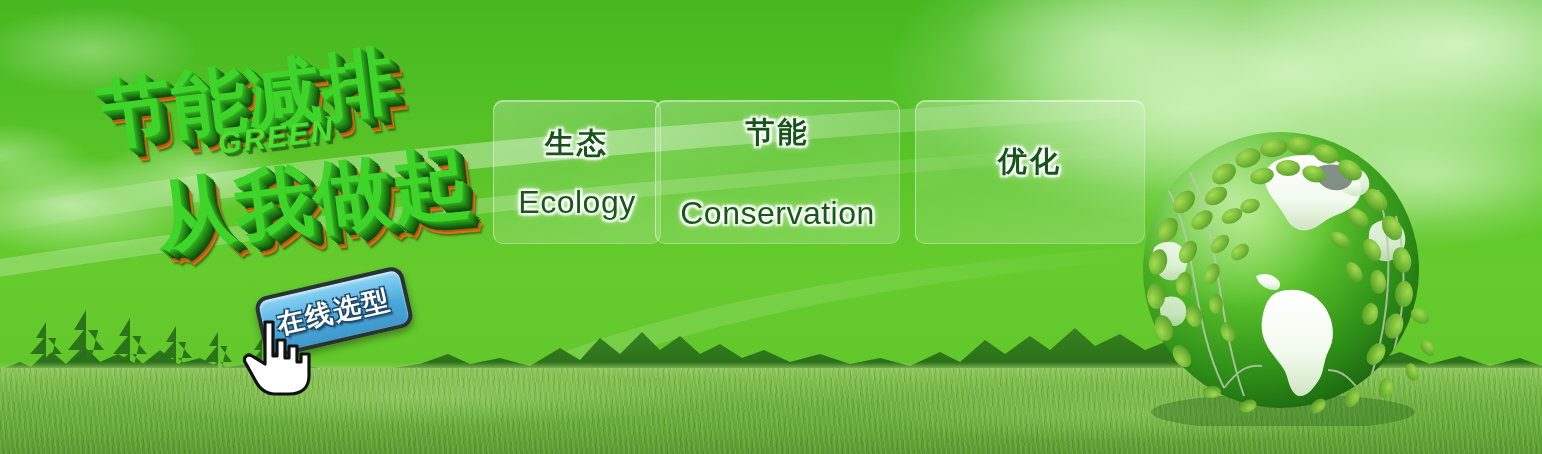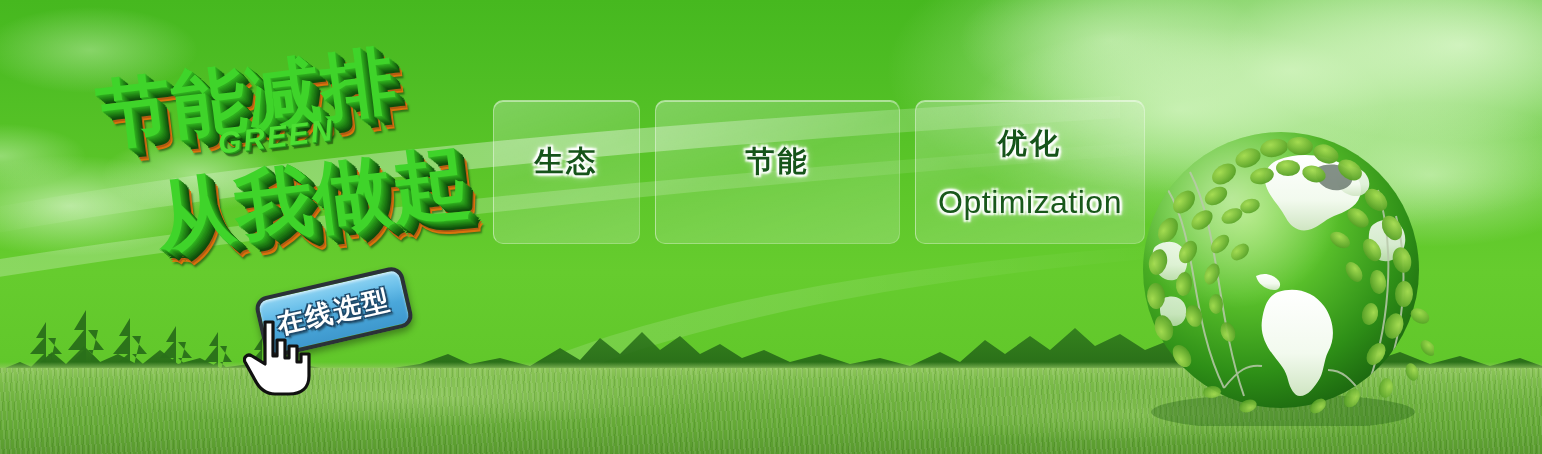--- a/index.html
+++ b/index.html
@@ -134,21 +134,21 @@
     top:100px; height:144px;
     border-radius:10px;
     background:linear-gradient(160deg, rgba(255,255,255,.26) 0%, rgba(255,255,255,.13) 45%, rgba(255,255,255,.20) 100%);
     border:1px solid rgba(255,255,255,.42);
     border-right-color:rgba(255,255,255,.22);
     border-bottom-color:rgba(255,255,255,.22);
     box-shadow:inset 0 1px 0 rgba(255,255,255,.45);
     display:flex; flex-direction:column; align-items:center; justify-content:center;
     cursor:pointer;
   }
-  .card-0 { left:493px; width:147px; }
+  .card-0 { left:493px; width:168px; }
   .card-1 { left:655px; width:245px;gap:22px; }
   .card-2 { left:915px; width:230px; }
 
   .card-cn {
     font-size:29px; font-weight:bold; color:#16541a; letter-spacing:3px;
     margin-bottom:20px;
     text-shadow:
       -2px -2px 2px #ffffff, 2px -2px 2px #ffffff,
       -2px 2px 2px #ffffff, 2px 2px 2px #ffffff,
       0 0 5px #ffffff, 0 0 8px rgba(255,255,255,.9);
@@ -233,29 +233,30 @@
   </div>
 
   <svg class="cursor-hand" viewBox="0 0 70 80">
     <path fill="#ffffff" stroke="#111111" stroke-width="3.2" stroke-linejoin="round" d="M22,4 L30,4 L30,38 L34,38 L34,22 L42,22 L42,40 L46,40 L46,28 L54,28 L54,44 L58,44 L58,36 L66,36 L66,58 C66,70 58,76 46,76 L32,76 C22,76 16,70 12,62 L2,44 C0,40 4,35 9,38 L22,46 Z"></path>
   </svg>
 
   <div class="cards">
 
     <div class="card card-0">
       <span class="card-cn">生态</span>
+      <span class="card-en">Ecology</span>
     </div>
 
     <div class="card card-1">
       <span class="card-cn">节能</span>
+      <span class="card-en">Conservation</span>
     </div>
 
     <div class="card card-2">
       <span class="card-cn">优化</span>
-      <span class="card-en">Optimization</span>
     </div>
 
   </div>
 
 
   <svg class="globe-wrap" viewBox="0 0 306 306">
     <defs>
       <radialGradient id="gsphere" cx="0.38" cy="0.30" r="0.82">
         <stop offset="0" stop-color="#8ddf4e"></stop>
         <stop offset="0.35" stop-color="#5cc32c"></stop>

